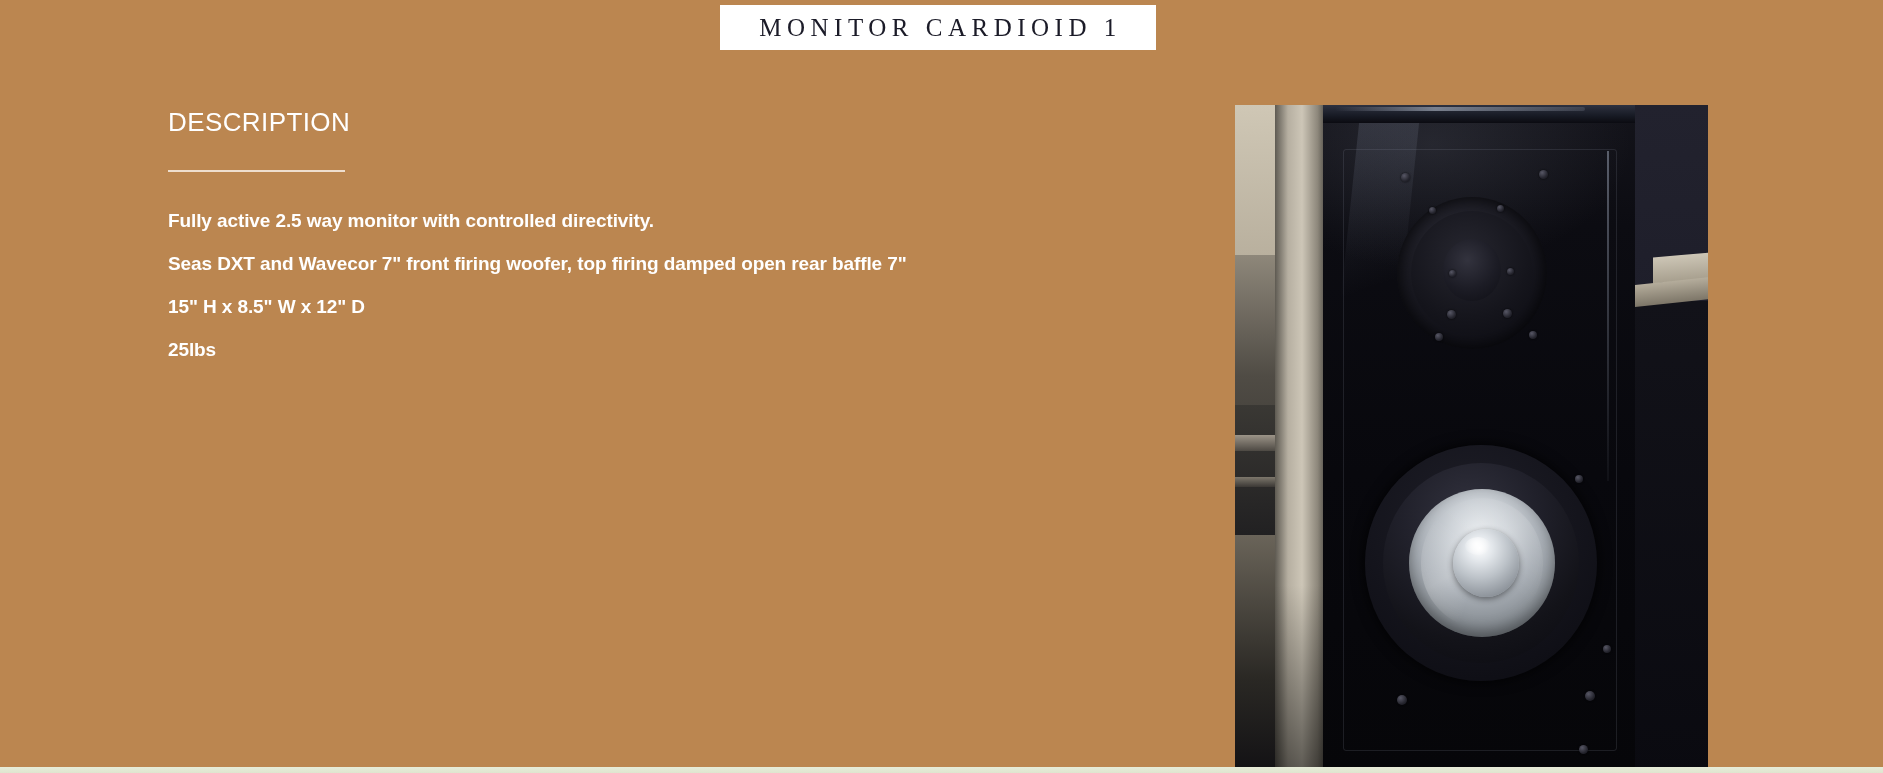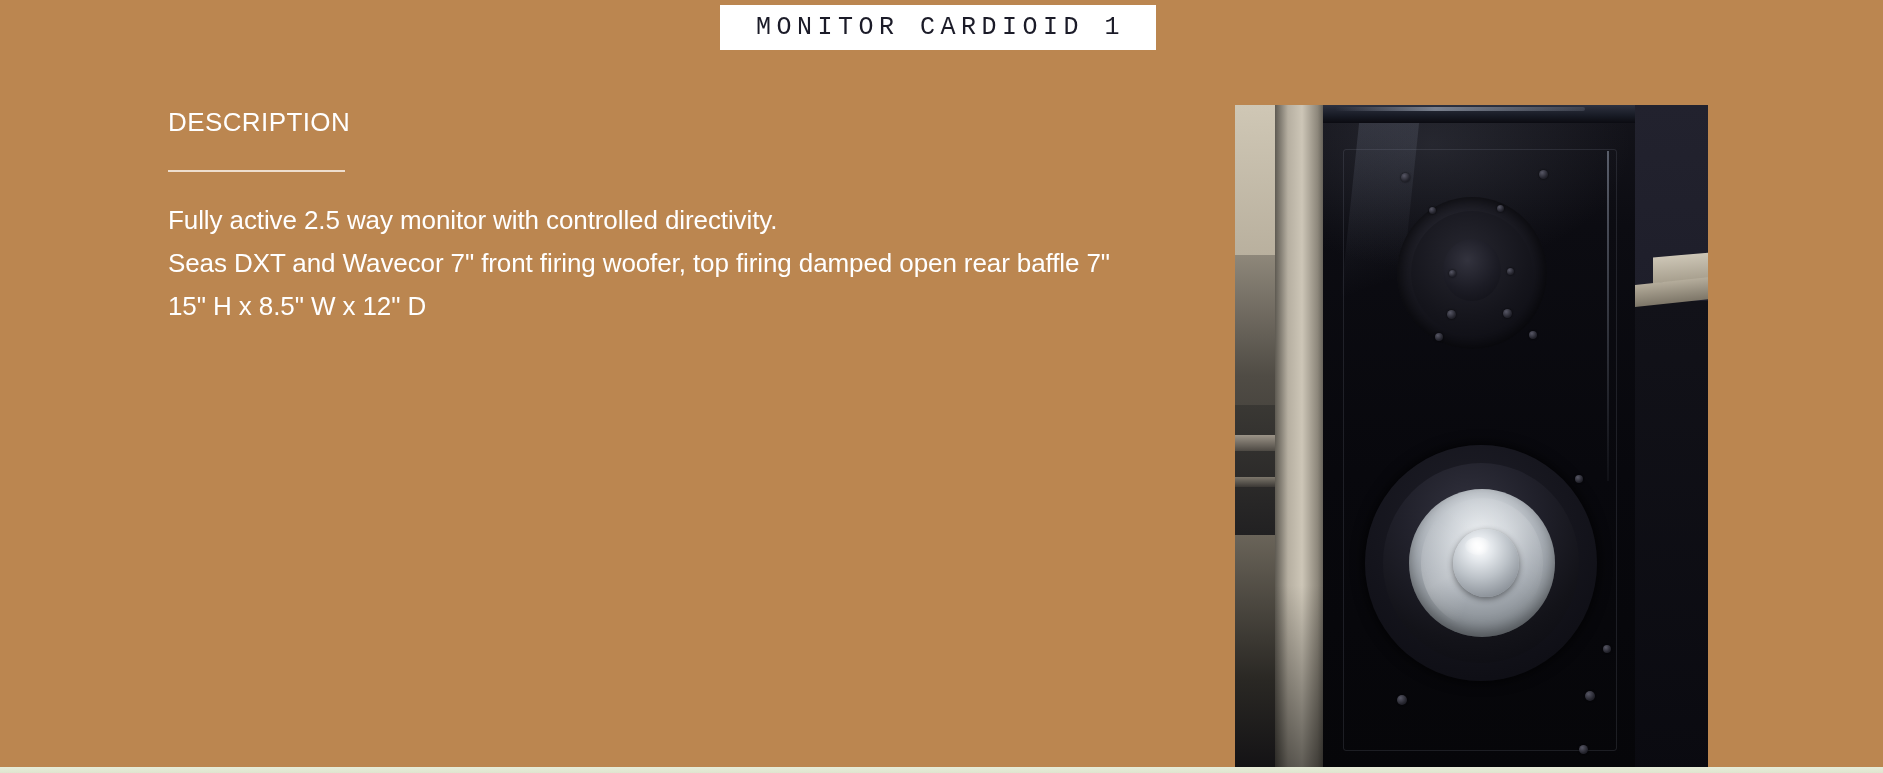--- a/index.html
+++ b/index.html
@@ -28,21 +28,21 @@
     top: 5px;
     width: 436px;
     height: 45px;
     background: #ffffff;
     display: flex;
     align-items: center;
     justify-content: center;
     box-sizing: border-box;
   }
   .title-plate .title-text {
-    font-family: Liberation Mono, monospace;
+    font-family: Liberation Serif, serif;
     font-size: 25px;
     font-weight: 400;
     letter-spacing: 5.5px;
     color: #1b1b28;
     white-space: nowrap;
     line-height: 1;
     padding-left: 5px;
     text-align: center;
   }
 
@@ -70,22 +70,22 @@
     background: #f0e3d5;
     margin-top: 33px;
     margin-bottom: 0;
     opacity: 0.95;
   }
   .desc-body {
     margin-top: 27px;
   }
   .desc-line {
     font-family: "Liberation Sans", sans-serif;
-    font-size: 26px;
-    font-weight: 400;
+    font-size: 19px;
+    font-weight: 700;
     color: #ffffff;
     line-height: 43px;
     white-space: nowrap;
     letter-spacing: -0.1px;
   }
 
   
   .photo {
     position: absolute;
     left: 1235px;
@@ -414,20 +414,21 @@
     <span class="title-text">MONITOR CARDIOID 1</span>
   </div>
 
   <div class="desc-col">
     <div class="desc-heading">DESCRIPTION</div>
     <div class="desc-rule"></div>
     <div class="desc-body">
       <div class="desc-line">Fully active 2.5 way monitor with controlled directivity.</div>
       <div class="desc-line">Seas DXT and Wavecor 7" front firing woofer, top firing damped open rear baffle 7"</div>
       <div class="desc-line">15" H x 8.5" W x 12" D</div>
+      <div class="desc-line">25lbs</div>
     </div>
   </div>
 
   <div class="photo">
     <div class="photo-inner">
       <div class="room-bg"></div>
 
       <div class="wall-right"></div>
       <div class="shelf-shadow"></div>
       <div class="shelf-block"></div>

